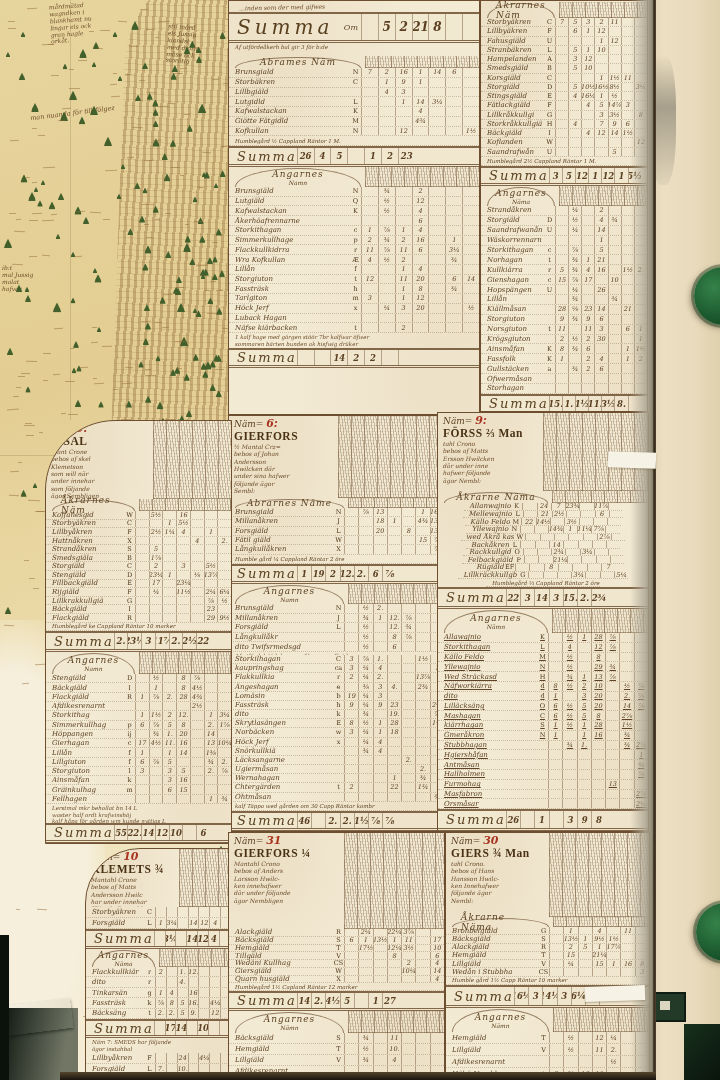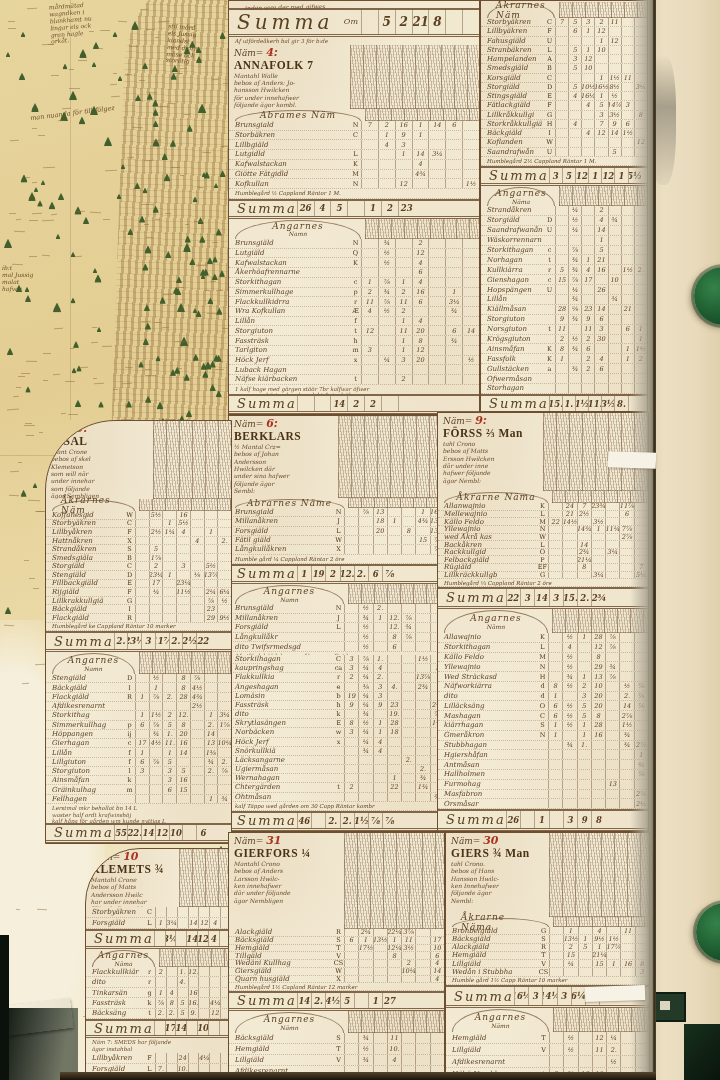--- a/index.html
+++ b/index.html
@@ -549,34 +549,20 @@
               <span class="cell">2</span>
               <span class="cell">21</span>
               <span class="cell">8</span>
               <span class="cell"></span>
               <span class="cell"></span>
             </div>
           </div>
           <div class="note" style="height: 12px;">
             <div>Af utfördeåkerh bal gir 3 för b:de</div>
           </div>
-          <div class="hdrrow" style="height: 64px;">
-            <div class="hdr" style="width: 114px;">
-              <div class="num"><span class="">Näm= </span><b>4:</b></div>
-              <div class="title">ANNAFOLK 7</div>
-              <div class="desc">
-                <div>Mantahl Walle</div>
-                <div>bebos af Anders: Jo-</div>
-                <div>hansson Hwilcken</div>
-                <div>för under innehafwer</div>
-                <div>följande ägor kombl.</div>
-              </div>
-            </div>
-            <div class="scrib"></div>
-          </div>
           <div class="sub" style="height: 12px;">
             <div class="sublabel" style="width: 108px;">
               <span class="l1">Abrames Näm</span>
             </div>
             <div class="scrib"></div>
           </div>
           <div class="rows" style="height: 78px;">
             <div class="row">
               <span class="lab">Brunsgiald</span>
               <span class="let">N</span>
@@ -1391,21 +1377,21 @@
               <span class="cell">3½</span>
               <span class="cell">8.</span>
               <span class="cell"></span>
             </div>
           </div>
         </div>
         <div class="sec" style="left: 228px; top: 415px; width: 217px; height: 417px;">
           <div class="hdrrow" style="height: 82px;">
             <div class="hdr" style="width: 102px;">
               <div class="num"><span class="">Näm= </span><b>6:</b></div>
-              <div class="title">BERKLARS</div>
+              <div class="title">GIERFORS</div>
               <div class="desc">
                 <div>½ Mantal Crz=</div>
                 <div>bebos af Johan</div>
                 <div>Andersson</div>
                 <div>Hwilcken där</div>
                 <div>under sina hafwer</div>
                 <div>följande ägor</div>
                 <div>Sembl:</div>
               </div>
             </div>
@@ -1817,21 +1803,21 @@
               </div>
             </div>
             <div class="scrib"></div>
           </div>
           <div class="sub" style="height: 12px;">
             <div class="sublabel" style="width: 86px;">
               <span class="l1">Åkrarne Näma</span>
             </div>
             <div class="scrib"></div>
           </div>
-          <div class="rows" style="height: 84px;">
+          <div class="rows" style="height: 84px; align-items: center;">
             <div class="row">
               <span class="lab">Allanwajnio</span>
               <span class="let">K</span>
               <div class="cells" style="width: 100px;">
                 <span class="cell"></span>
                 <span class="cell">24</span>
                 <span class="cell">7</span>
                 <span class="cell">23¾</span>
                 <span class="cell"></span>
                 <span class="cell">11⅞</span>
@@ -1971,21 +1957,21 @@
               <span class="cell">2¾</span>
             </div>
           </div>
           <div class="sub" style="height: 24px;">
             <div class="sublabel" style="width: 86px;">
               <span class="l1">Angarnes</span>
               <span class="l2">Nämn</span>
             </div>
             <div class="scrib"></div>
           </div>
-          <div class="rows" style="height: 176px;">
+          <div class="rows" style="height: 176px; text-decoration: underline;">
             <div class="row">
               <span class="lab">Allawajnio</span>
               <span class="let">K</span>
               <div class="cells" style="width: 100px;">
                 <span class="cell"></span>
                 <span class="cell">½</span>
                 <span class="cell">1</span>
                 <span class="cell">28</span>
                 <span class="cell">⅞</span>
                 <span class="cell"></span>

